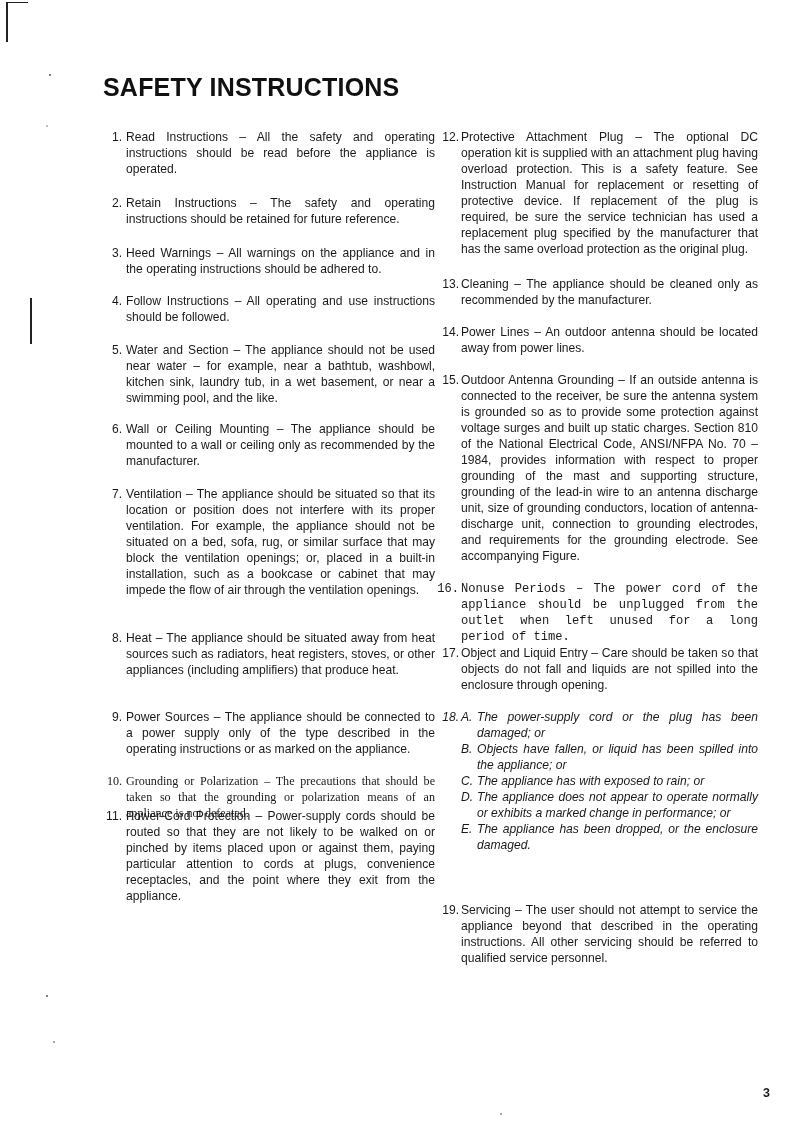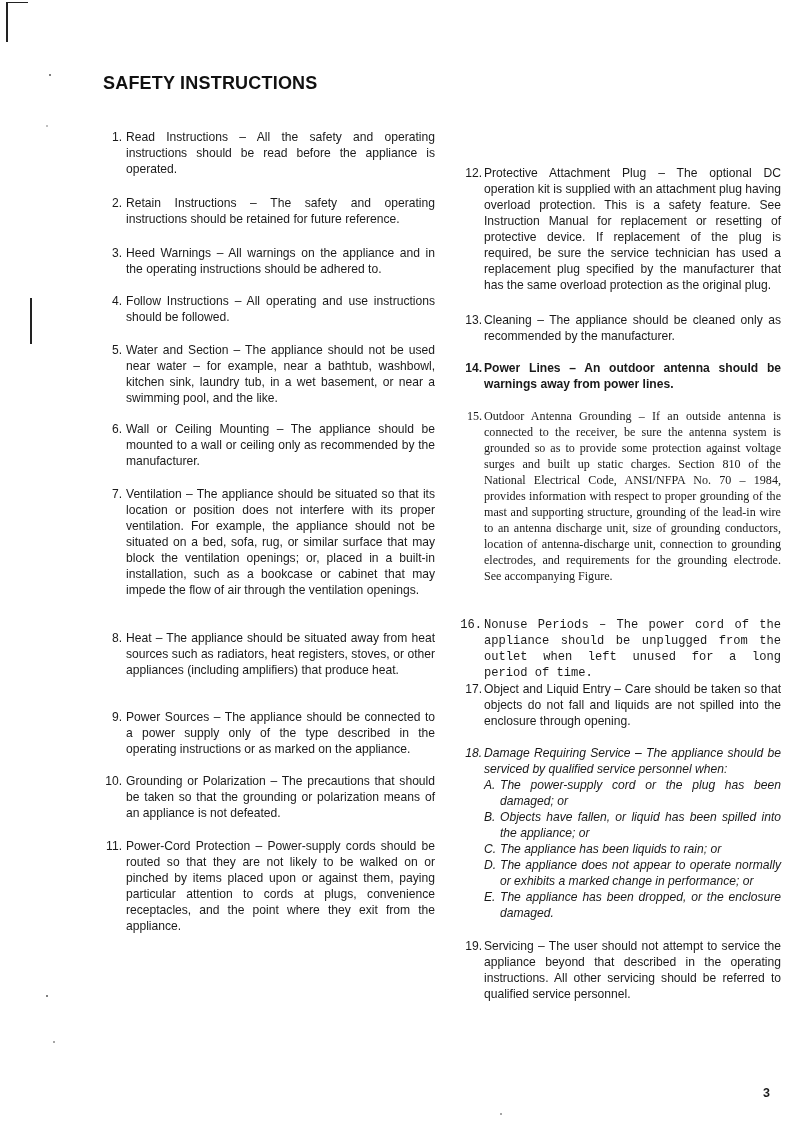--- a/index.html
+++ b/index.html
@@ -1,25 +1,25 @@
 <!DOCTYPE html>
 <html><head>
 <meta charset="utf-8">
 <style>
   html, body { margin: 0; padding: 0; background: #ffffff; }
   body { width: 810px; height: 1122px; position: relative; overflow: hidden;
          font-family: "Liberation Sans", sans-serif; color: #1a1a1a; }
-  .title { position: absolute; left: 103px; top: 73px; font-size: 18px; font-weight: bold;
+  .title { position: absolute; left: 103px; top: 73px; font-size: 25px; font-weight: bold;
            letter-spacing: 0.2px; color: #111; margin: 0; white-space: nowrap; }
   .item { position: absolute; font-size: 12.1px; line-height: 16px; }
   .item .num { position: absolute; top: 0; text-align: right; white-space: nowrap; }
   .item .text { text-align: justify; text-align-last: left; }
   .left .item { left: 126px; width: 309px; }
   .left .item .num { left: -28px; width: 24px; }
-  .right .item { left: 484px; width: 297px; margin-top: 36px; }
+  .right .item { left: 461px; width: 297px; }
   .right .item .num { left: -28px; width: 26px; }
   .sub { position: relative; padding-left: 16px; }
   .sub .letter { position: absolute; left: 0; top: 0; }
   .sub .stext { text-align: justify; text-align-last: left; }
   .page-num { position: absolute; left: 763px; top: 1086px; font-size: 12.5px; font-weight: bold; }
   .mark { position: absolute; background: #222; }
   .dot { position: absolute; width: 2px; height: 2px; background: #555; border-radius: 1px; }
 </style>
 </head>
 <body>
@@ -65,69 +65,68 @@
     <div class="text">Ventilation – The appliance should be situated so that its location or position does not interfere with its proper ventilation.  For example, the appliance should not be situated on a bed, sofa, rug, or similar surface that may block the ventilation openings; or, placed in a built-in installation, such as a bookcase or cabinet that may impede the flow of air through the ventilation openings.</div>
   </div>
   <div class="item" style="top:630px;">
     <span class="num">8.</span>
     <div class="text">Heat – The appliance should be situated away from heat sources such as radiators, heat registers, stoves, or other appliances (including amplifiers) that produce heat.</div>
   </div>
   <div class="item" style="top:709px;">
     <span class="num">9.</span>
     <div class="text">Power Sources – The appliance should be connected to a power supply only of the type described in the operating instructions or as marked on the appliance.</div>
   </div>
-  <div class="item" style="top:773px;">
+  <div class="item" style="top:773px;font-family:Liberation Serif, serif;">
     <span class="num">10.</span>
     <div class="text">Grounding or Polarization – The precautions that should be taken so that the grounding or polarization means of an appliance is not defeated.</div>
   </div>
-  <div class="item" style="top:838px;">
+  <div class="item" style="top:808px;">
     <span class="num">11.</span>
     <div class="text">Power-Cord Protection – Power-supply cords should be routed so that they are not likely to be walked on or pinched by items placed upon or against them, paying particular attention to cords at plugs, convenience receptacles, and the point where they exit from the appliance.</div>
   </div>
 </div>
 
 <div class="right">
   <div class="item" style="top:129px;">
     <span class="num">12.</span>
     <div class="text">Protective Attachment Plug – The optional DC operation kit is supplied with an attachment plug having overload protection.  This is a safety feature.  See Instruction Manual for replacement or resetting of protective device.  If replacement of the plug is required, be sure the service technician has used a replacement plug specified by the manufacturer that has the same overload protection as the original plug.</div>
   </div>
   <div class="item" style="top:276px;">
     <span class="num">13.</span>
     <div class="text">Cleaning – The appliance should be cleaned only as recommended by the manufacturer.</div>
   </div>
-  <div class="item" style="top:324px;font-weight:bold;">
+  <div class="item" style="top:324px;">
     <span class="num">14.</span>
-    <div class="text">Power Lines – An outdoor antenna should be warnings away from power lines.</div>
+    <div class="text">Power Lines – An outdoor antenna should be located away from power lines.</div>
   </div>
-  <div class="item" style="top:372px;font-family:Liberation Serif, serif;">
+  <div class="item" style="top:372px;">
     <span class="num">15.</span>
     <div class="text">Outdoor Antenna Grounding – If an outside antenna is connected to the receiver, be sure the antenna system is grounded so as to provide some protection against voltage surges and built up static charges.  Section 810 of the National Electrical Code, ANSI/NFPA No. 70 – 1984, provides information with respect to proper grounding of the mast and supporting structure, grounding of the lead-in wire to an antenna discharge unit, size of grounding conductors, location of antenna-discharge unit, connection to grounding electrodes, and requirements for the grounding electrode. See accompanying Figure.</div>
   </div>
   <div class="item" style="top:581px;font-family:Liberation Mono, monospace;">
     <span class="num">16.</span>
     <div class="text">Nonuse Periods – The power cord of the appliance should be unplugged from the outlet when left unused for a long period of time.</div>
   </div>
   <div class="item" style="top:645px;">
     <span class="num">17.</span>
     <div class="text">Object and Liquid Entry – Care should be taken so that objects do not fall and liquids are not spilled into the enclosure through opening.</div>
   </div>
   <div class="item" style="top:709px;font-style:italic;">
     <span class="num">18.</span>
-    <div class="text">Damage Requiring Service – The appliance should be serviced by qualified service personnel when:</div>
     <div class="sub">
       <span class="letter">A.</span>
       <div class="stext">The power-supply cord or the plug has been damaged; or</div>
     </div>
     <div class="sub">
       <span class="letter">B.</span>
       <div class="stext">Objects have fallen, or liquid has been spilled into the appliance; or</div>
     </div>
     <div class="sub">
       <span class="letter">C.</span>
-      <div class="stext">The appliance has been liquids to rain; or</div>
+      <div class="stext">The appliance has with exposed to rain; or</div>
     </div>
     <div class="sub">
       <span class="letter">D.</span>
       <div class="stext">The appliance does not appear to operate normally or exhibits a marked change in performance; or</div>
     </div>
     <div class="sub">
       <span class="letter">E.</span>
       <div class="stext">The appliance has been dropped, or the enclosure damaged.</div>
     </div>
   </div>

